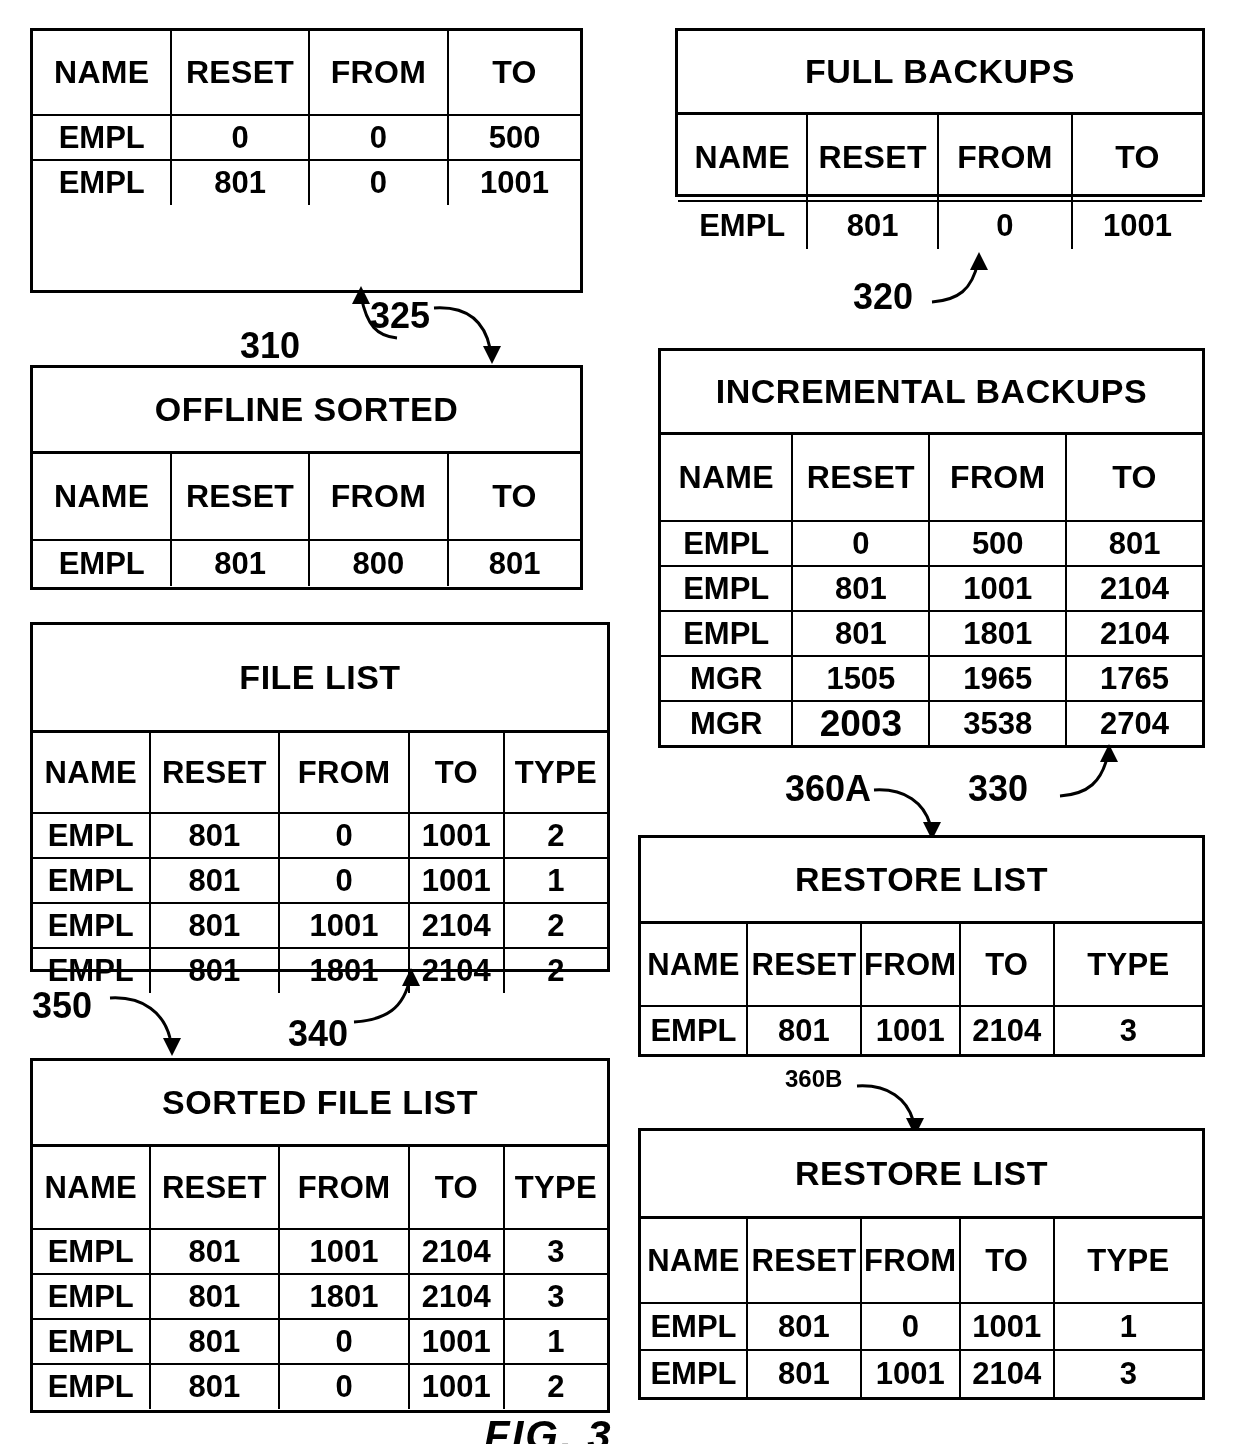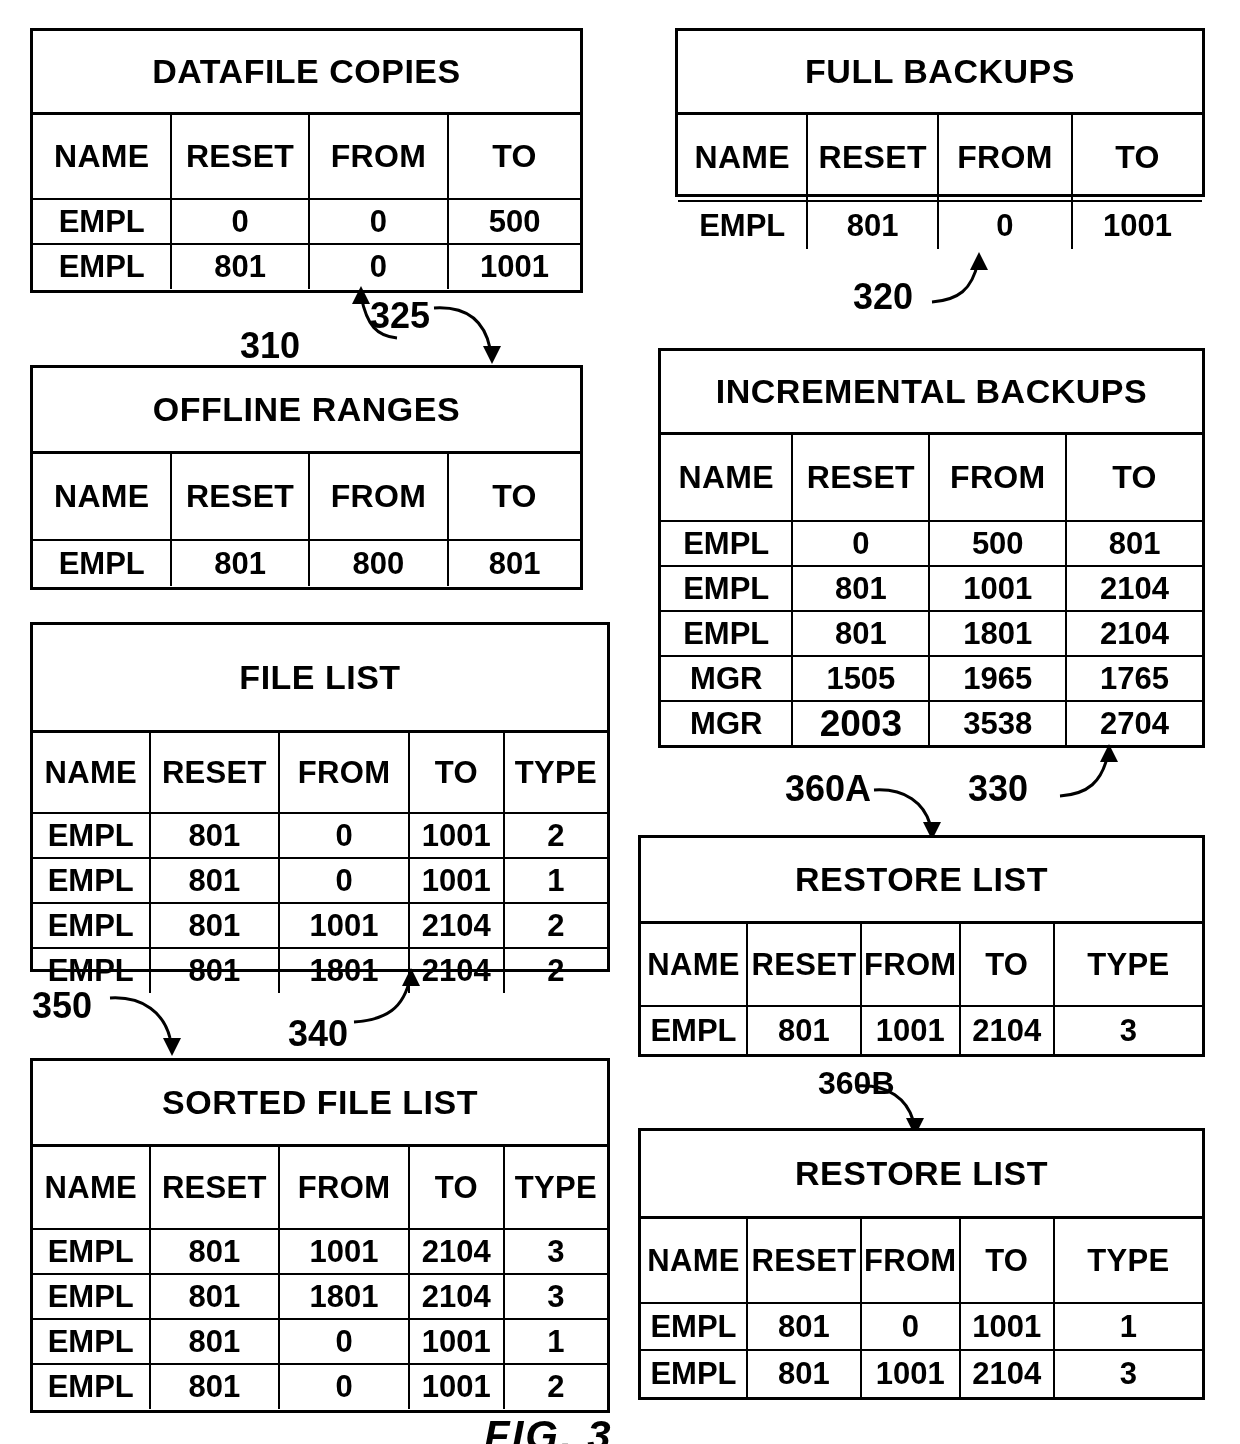--- a/index.html
+++ b/index.html
@@ -72,21 +72,20 @@
     white-space: nowrap;
     letter-spacing: 2px;
   }
 </style>
 </head>
 <body>
 
 <div id="figure">
 
   <div class="tbl" style="left:30px; top:28px; width:553px; height:265px;">
-    <div class="tbl-title" style="height:84px; font-size:34px;">DATAFILE COPIES</div>
     <table class="grid">
       <colgroup>
           <col style="width:25.3%">
           <col style="width:25.1%">
           <col style="width:25.5%">
           <col style="width:24.1%">
         </colgroup>
       <tbody>
           <tr>
         <th style="height:84px;font-size:32px;">NAME</th>
@@ -148,21 +147,21 @@
   </svg>
   <div class="ref" style="left:370px; top:295px; font-size:36px;">325</div>
 
   <svg class="arrow" style="left:930px; top:252px; width:90px; height:55px;" viewBox="0 0 90 55">
     <path d="M2,50 C28,48 42,38 48,10" stroke="#000" stroke-width="3" fill="none"></path>
     <polygon points="49,0 58,18 40,18" fill="#000"></polygon>
   </svg>
   <div class="ref" style="left:853px; top:276px; font-size:36px;">320</div>
 
   <div class="tbl" style="left:30px; top:365px; width:553px; height:225px;">
-    <div class="tbl-title" style="height:86px; font-size:34px;">OFFLINE RANGES</div>
+    <div class="tbl-title" style="height:86px; font-size:34px;">OFFLINE SORTED</div>
     <table class="grid">
       <colgroup>
           <col style="width:25.3%">
           <col style="width:25.1%">
           <col style="width:25.5%">
           <col style="width:24.1%">
         </colgroup>
       <tbody>
           <tr>
         <th style="height:86px;font-size:32px;">NAME</th>
@@ -330,21 +329,21 @@
   <svg class="arrow" style="left:352px; top:968px; width:110px; height:62px;" viewBox="0 0 110 62">
     <path d="M2,54 C34,52 52,40 58,10" stroke="#000" stroke-width="3" fill="none"></path>
     <polygon points="59,0 68,18 50,18" fill="#000"></polygon>
   </svg>
   <div class="ref" style="left:288px; top:1013px; font-size:36px;">340</div>
 
   <svg class="arrow" style="left:855px; top:1078px; width:100px; height:60px;" viewBox="0 0 100 60">
     <path d="M2,8 C34,6 52,22 58,42" stroke="#000" stroke-width="3" fill="none"></path>
     <polygon points="60,58 51,40 69,40" fill="#000"></polygon>
   </svg>
-  <div class="ref" style="left:818px; top:1065px; font-size:32px;">360B</div>
+  <div class="ref" style="left:785px; top:1065px; font-size:24px;">360B</div>
 
   <div class="tbl" style="left:30px; top:1058px; width:580px; height:355px;">
     <div class="tbl-title" style="height:86px; font-size:34px;">SORTED FILE LIST</div>
     <table class="grid">
       <colgroup>
           <col style="width:20.3%">
           <col style="width:22.6%">
           <col style="width:22.6%">
           <col style="width:16.5%">
           <col style="width:18.0%">

